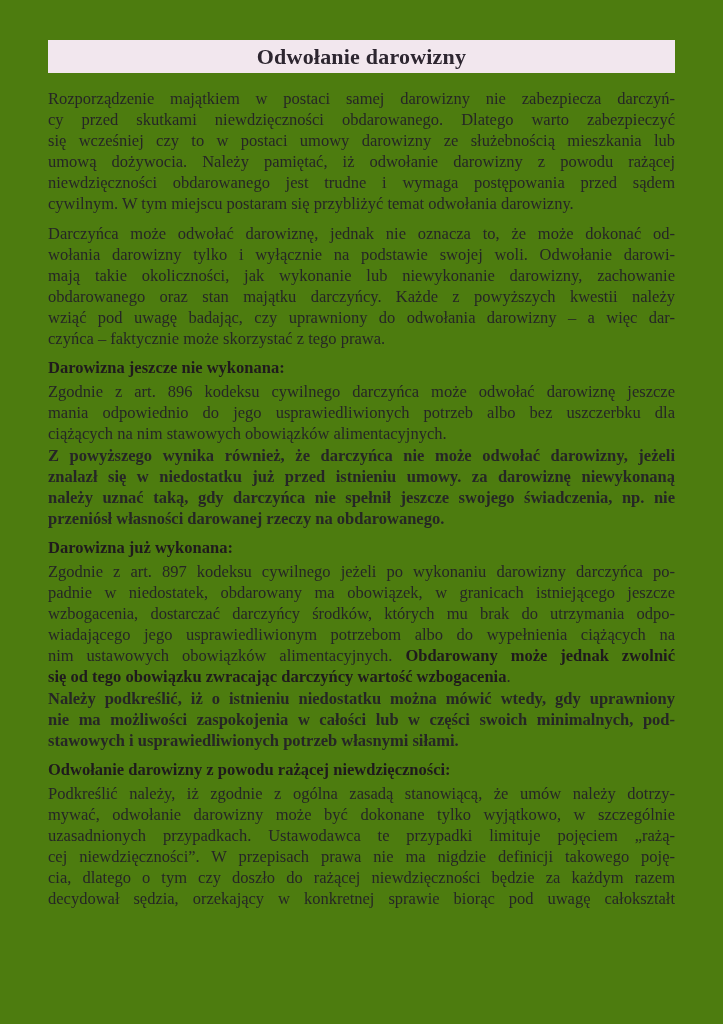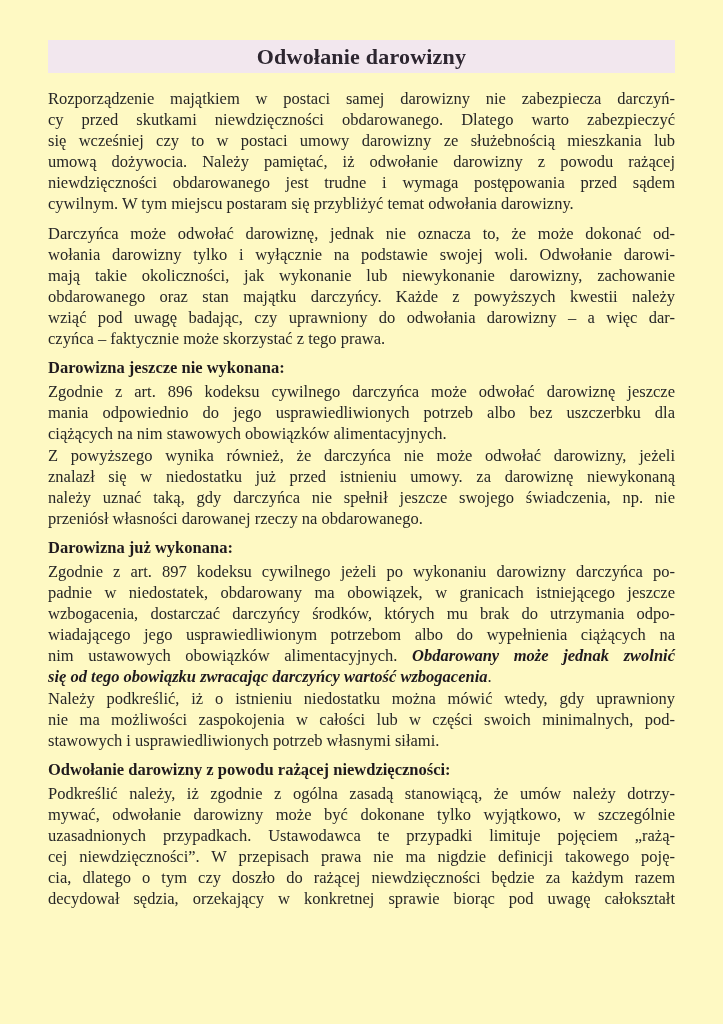--- a/index.html
+++ b/index.html
@@ -12,21 +12,21 @@
     height: 1024px;
     overflow: hidden;
     font-family: "Liberation Serif", "DejaVu Serif", serif;
     color: #262626;
   }
   .page {
     box-sizing: border-box;
     width: 723px;
     height: 1024px;
     padding: 40px 48px 0 48px;
-    background: #fef9c3;
+    background: #4d7c0f;
   }
   .title-bar {
     height: 33px;
     background: #f2e7ee;
     display: flex;
     align-items: center;
     justify-content: center;
     margin-bottom: 15px;
   }
   .title-bar .title-text {
@@ -37,39 +37,39 @@
   }
   .article {
     font-size: 16.5px;
     line-height: 21.1px;
   }
   .para {
     margin: 0 0 8px 0;
   }
   .para.tight {
     margin-top: -8px;
+    font-weight: bold;
   }
   .heading {
     font-weight: bold;
     font-size: 16.5px;
     line-height: 21.1px;
     margin: 5px 0 3px 0;
     color: #1f1a1d;
   }
   .line {
     text-align: left;
   }
   .line.stretch {
     text-align: justify;
     text-align-last: justify;
   }
   .line b {
     font-weight: bold;
     color: #1f1a1d;
-    font-style: italic;
   }
 </style>
 </head>
 <body>
 
 <div class="page">
   <div class="title-bar">
     <span class="title-text">Odwołanie darowizny</span>
   </div>
   <div class="article">

